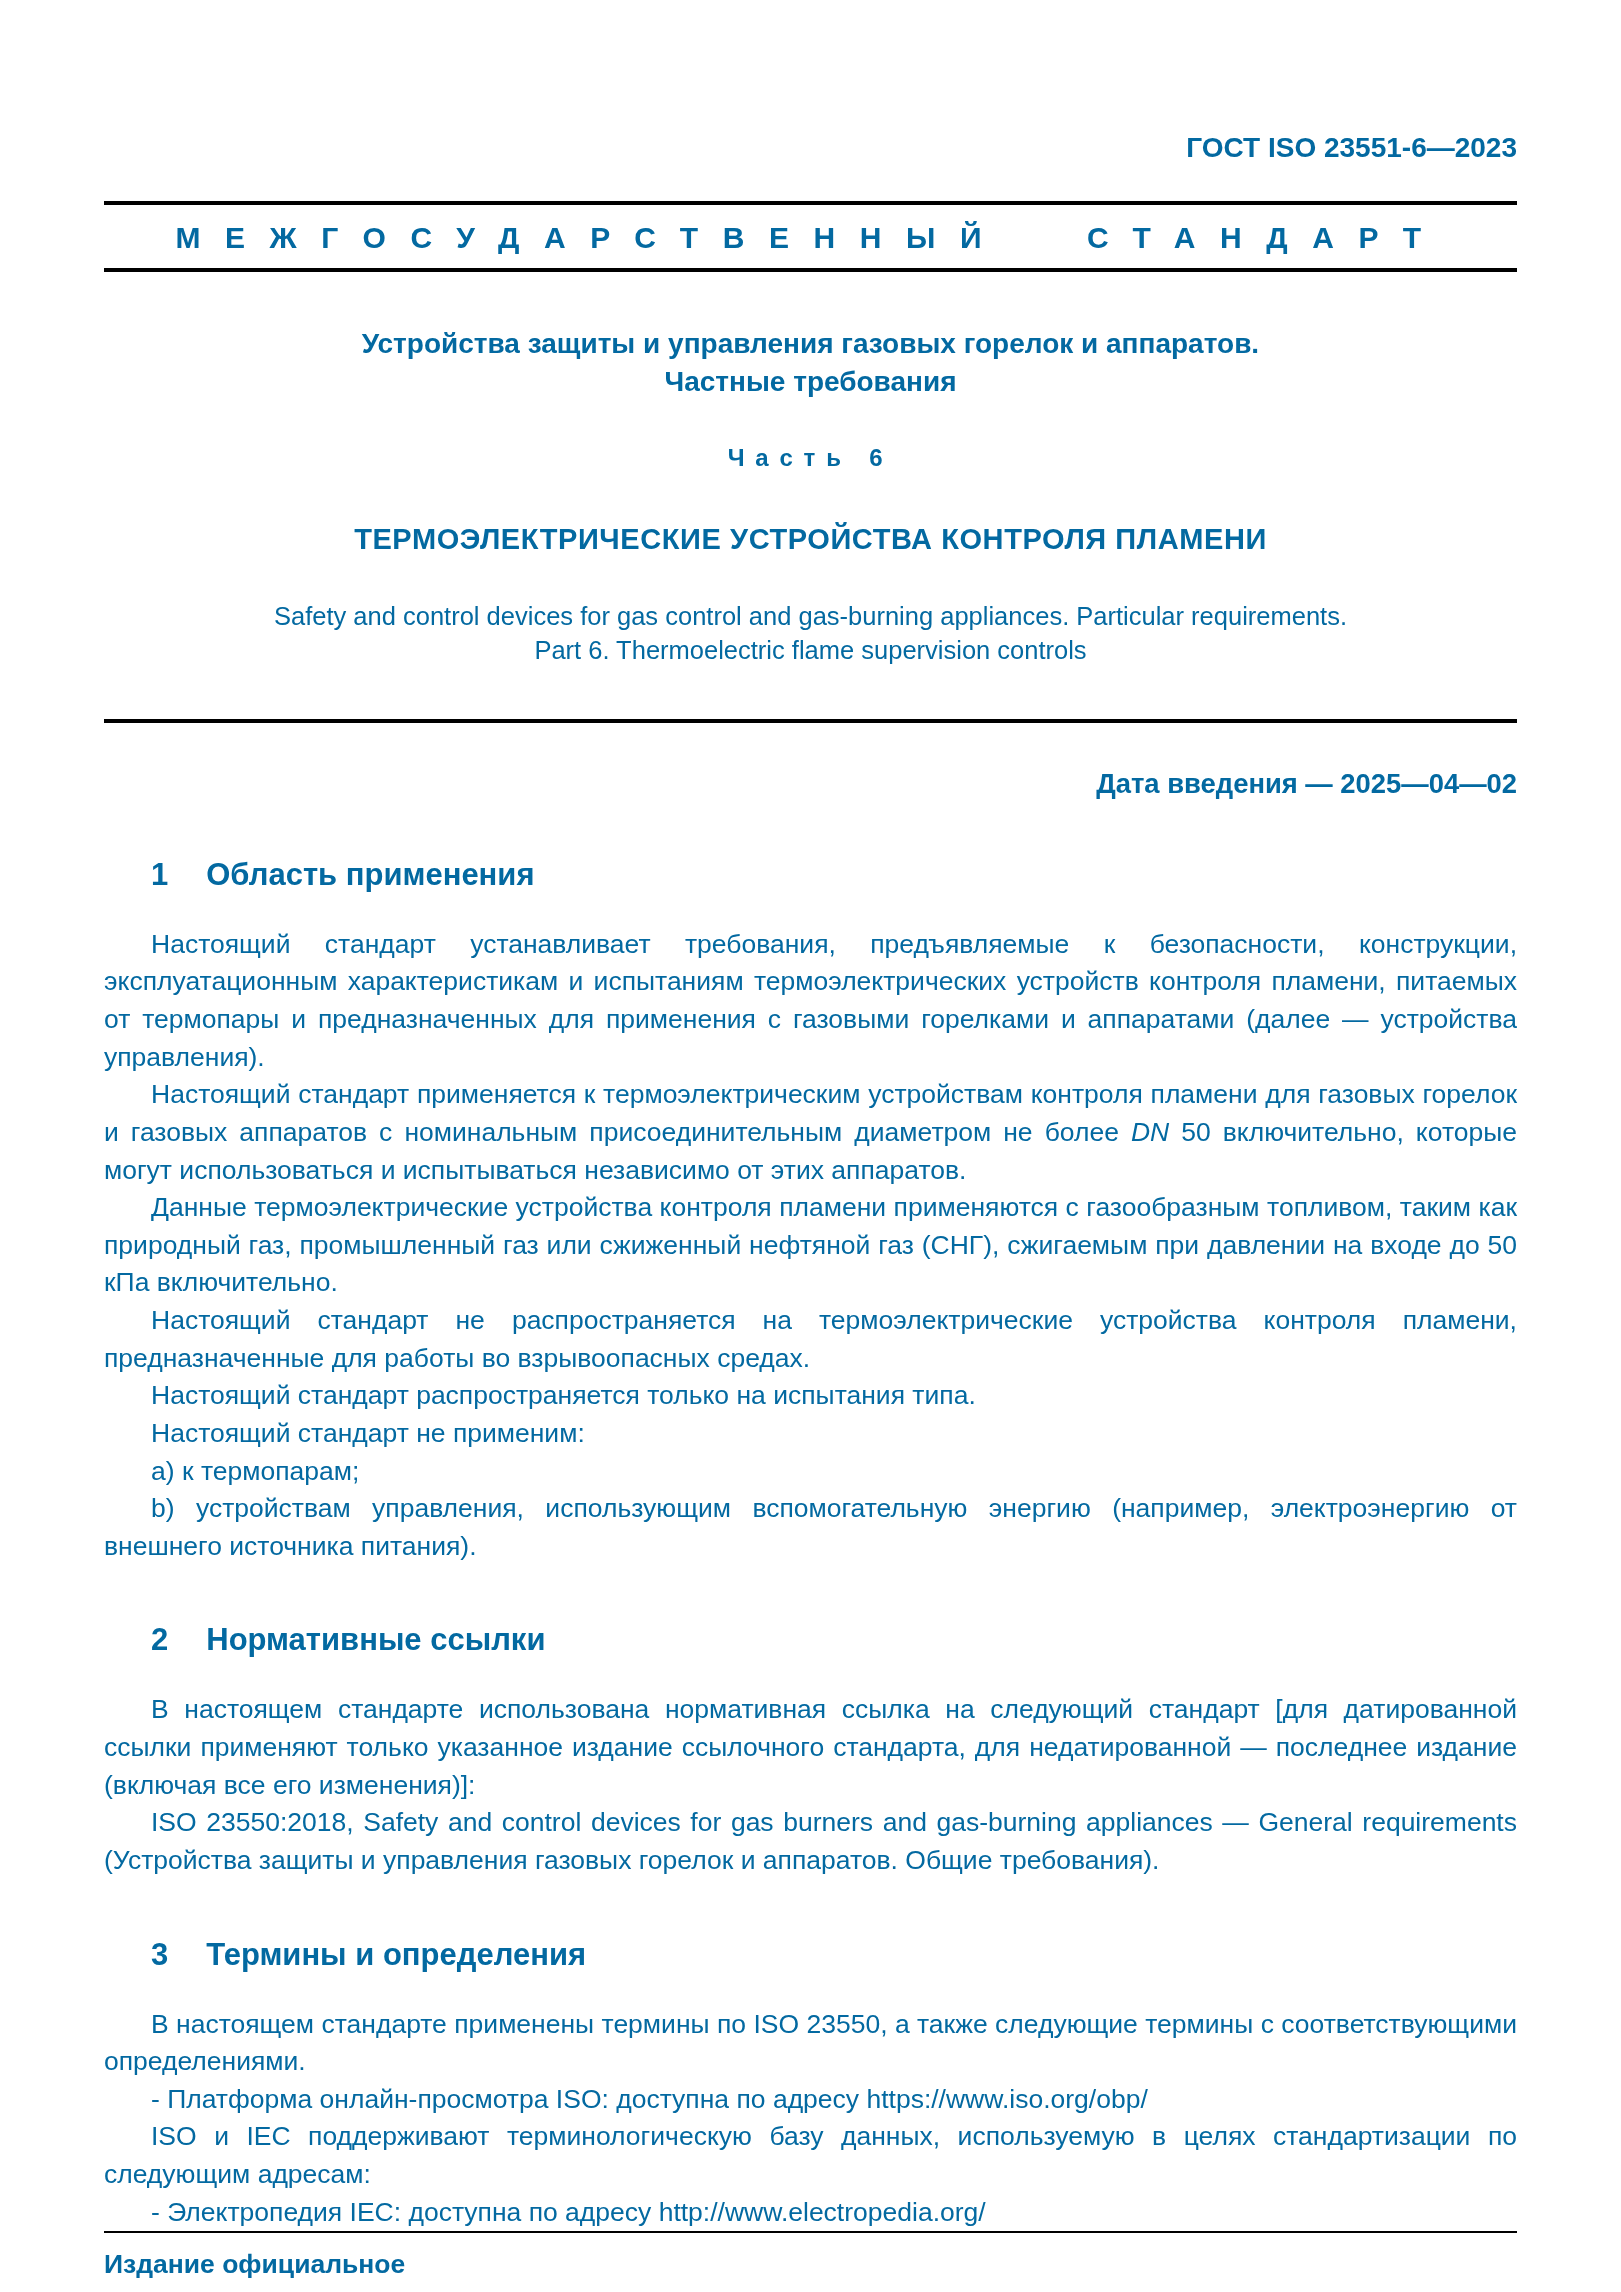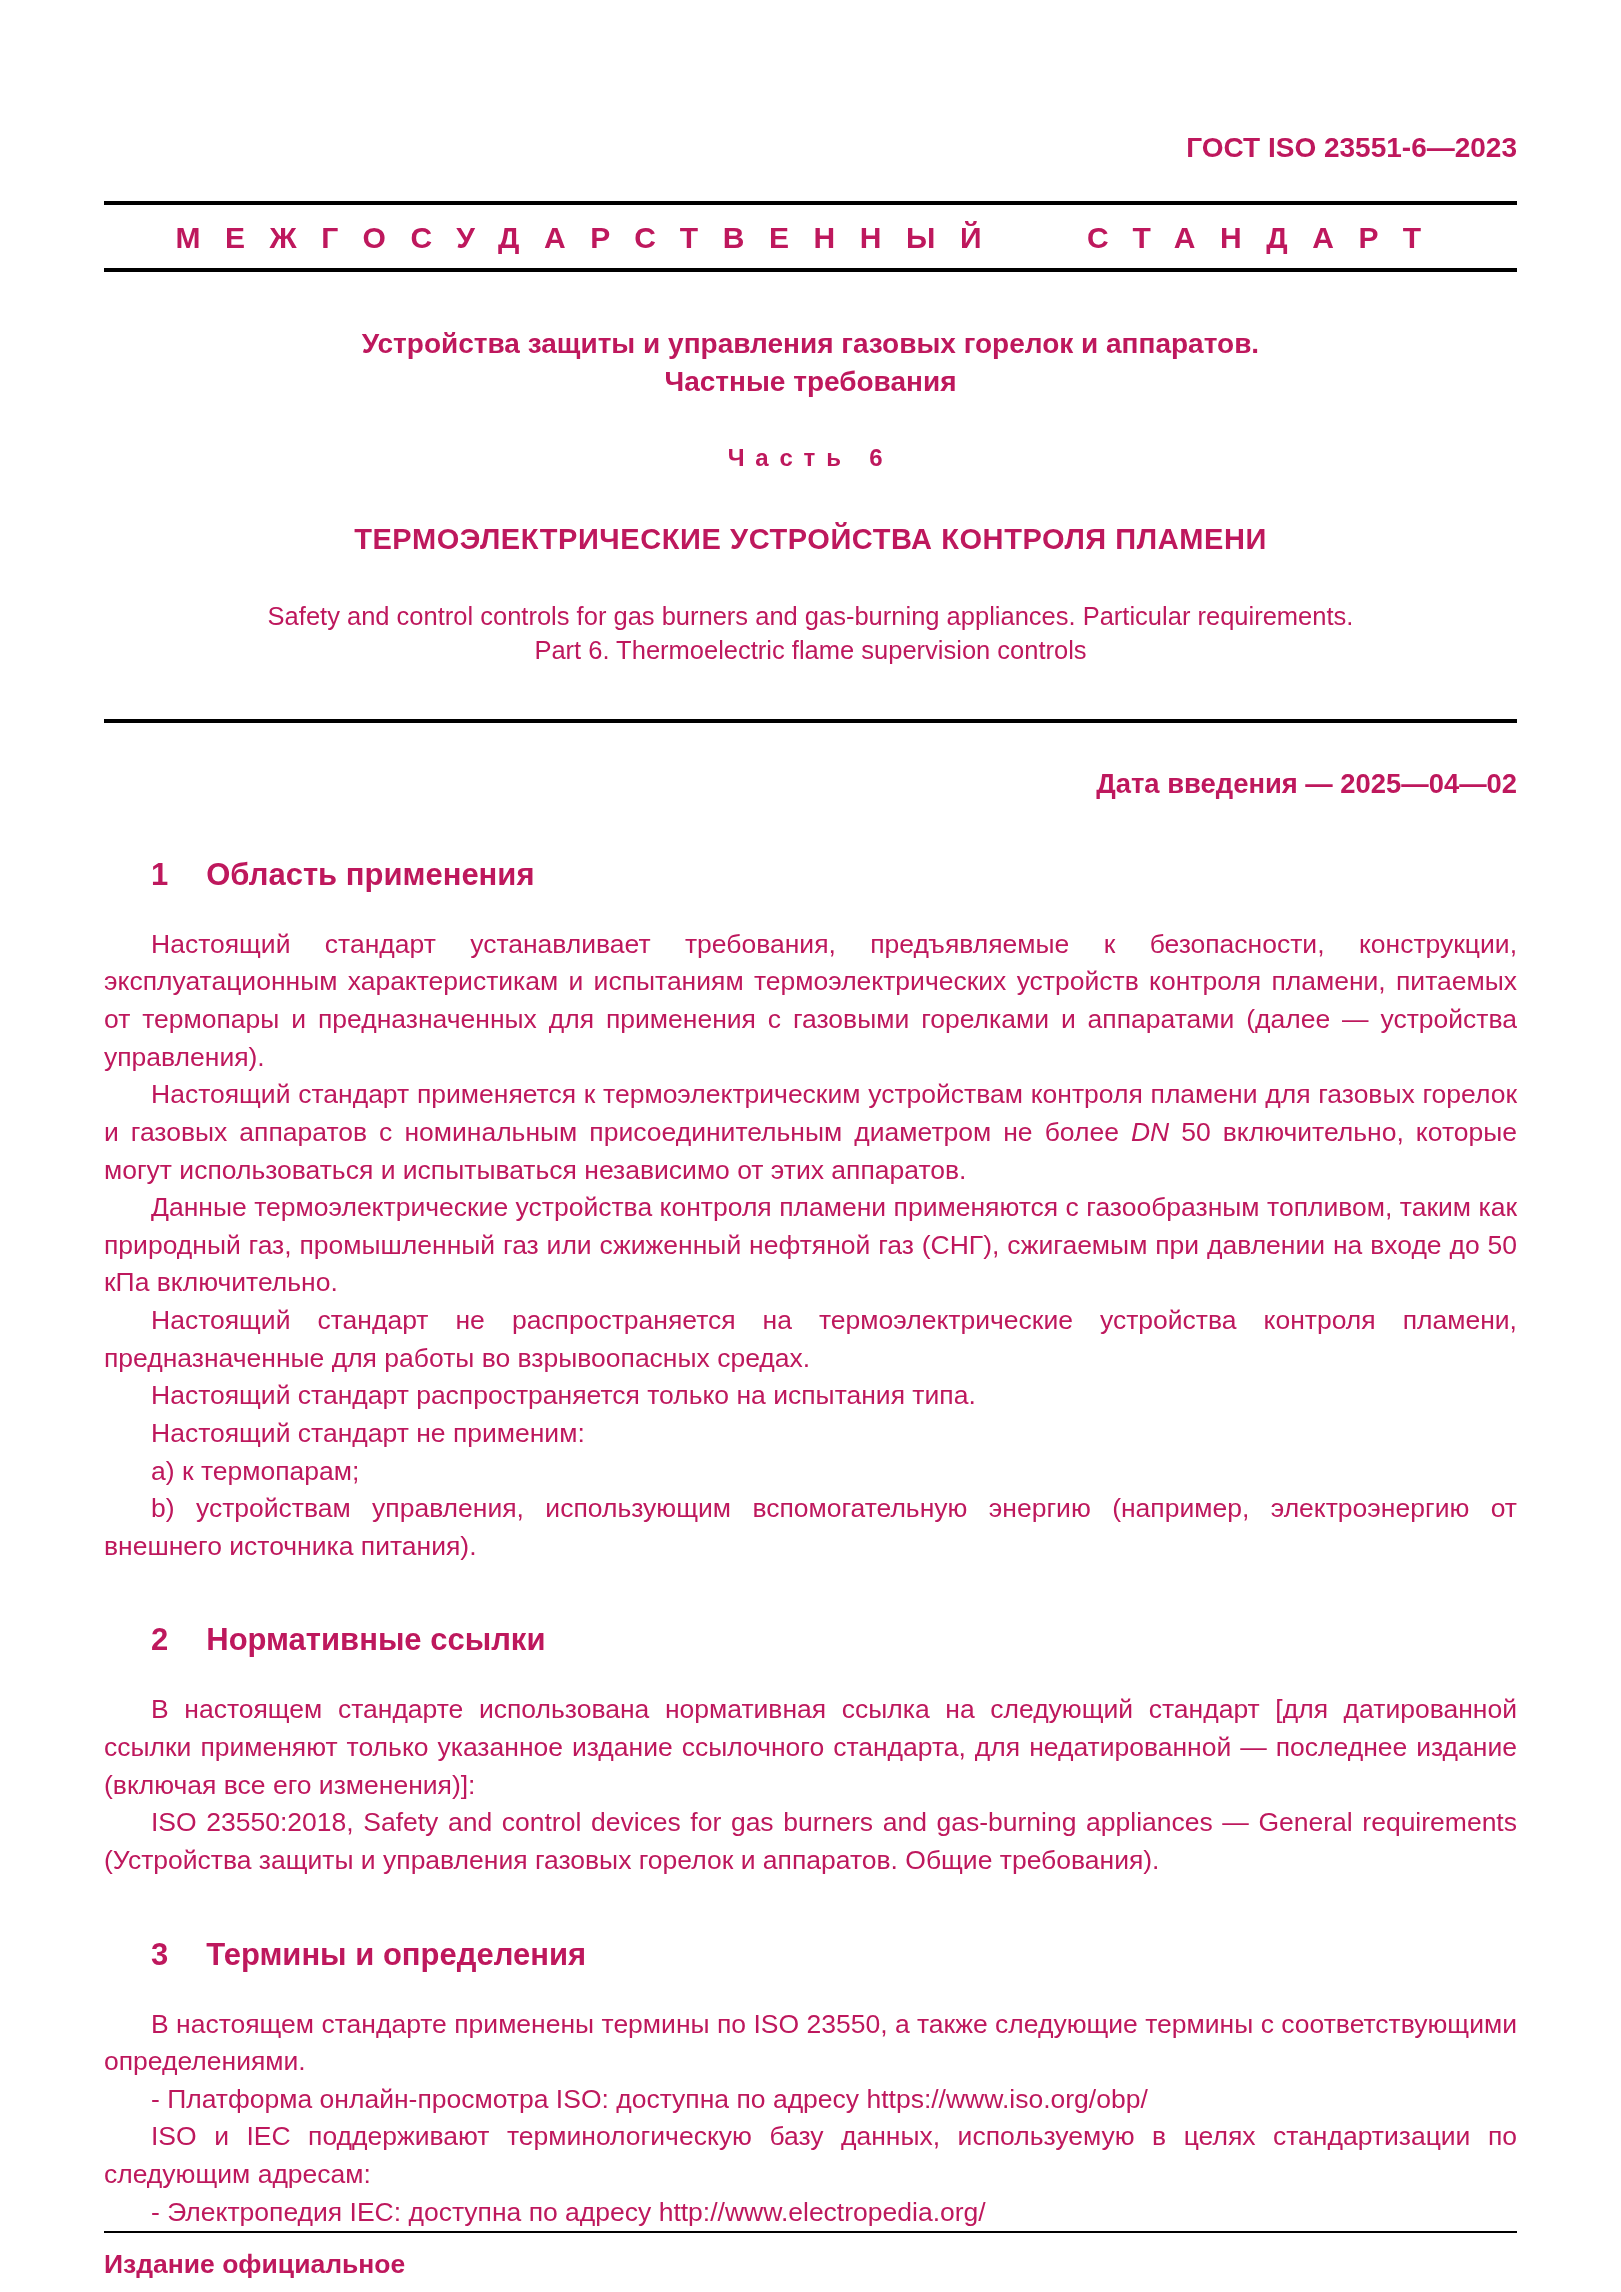--- a/index.html
+++ b/index.html
@@ -7,21 +7,21 @@
     padding: 0;
     background: #ffffff;
   }
   .page {
     position: relative;
     width: 1621px;
     height: 2293px;
     box-sizing: border-box;
     padding: 132px 104px 69px 104px;
     background: #ffffff;
-    color: #be185d;
+    color: #0369a1;
     font-family: "Liberation Sans", sans-serif;
     display: flex;
     flex-direction: column;
     overflow: hidden;
   }
   .doc-code {
     text-align: right;
     font-size: 28px;
     font-weight: bold;
     margin-bottom: 37px;
@@ -118,21 +118,21 @@
   <hr class="rule-thick">
 
   <div class="title-block">
     <div class="title-ru">
       <div>Устройства защиты и управления газовых горелок и аппаратов.</div>
       <div>Частные требования</div>
     </div>
     <div class="part-label">Часть 6</div>
     <div class="main-title">ТЕРМОЭЛЕКТРИЧЕСКИЕ УСТРОЙСТВА КОНТРОЛЯ ПЛАМЕНИ</div>
     <div class="title-en">
-      <div>Safety and control controls for gas burners and gas-burning appliances. Particular requirements.</div>
+      <div>Safety and control devices for gas control and gas-burning appliances. Particular requirements.</div>
       <div>Part 6. Thermoelectric flame supervision controls</div>
     </div>
   </div>
 
   <hr class="rule-thick sep-rule">
 
   <div class="effective-date">Дата введения — 2025—04—02</div>
 
   <div class="section-heading">
     <span>1</span><span class="sec-label">Область применения</span>

